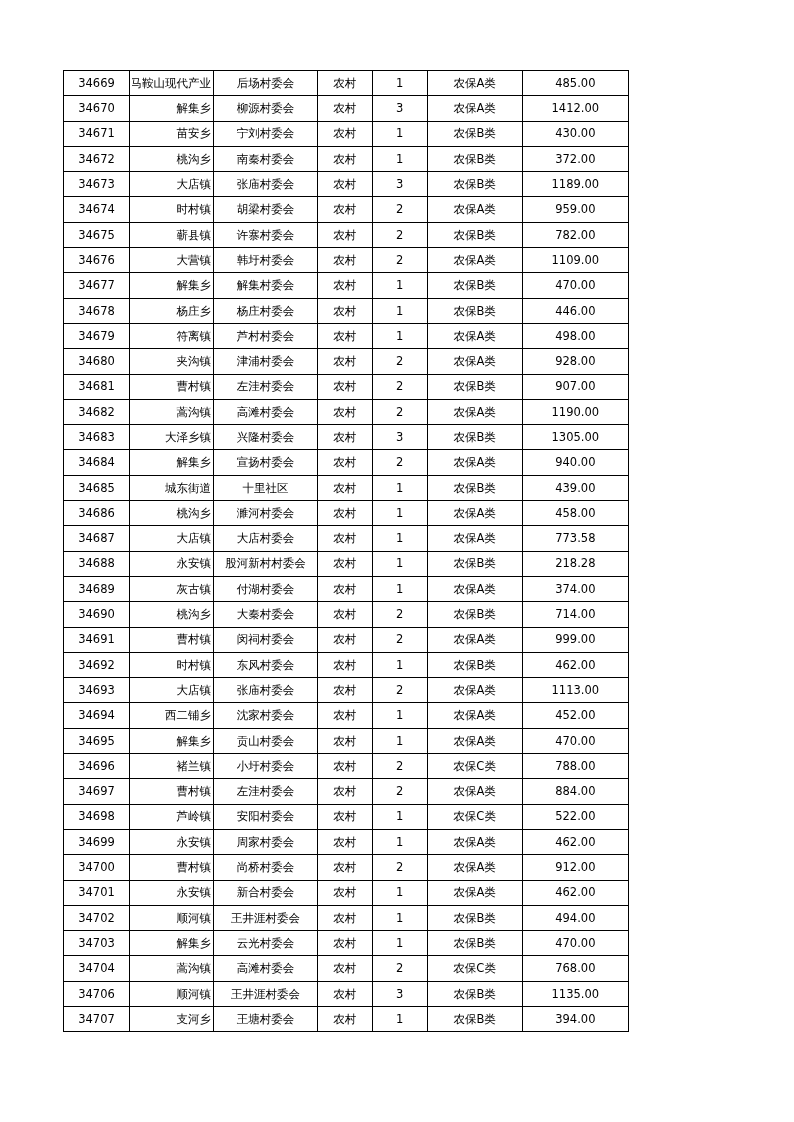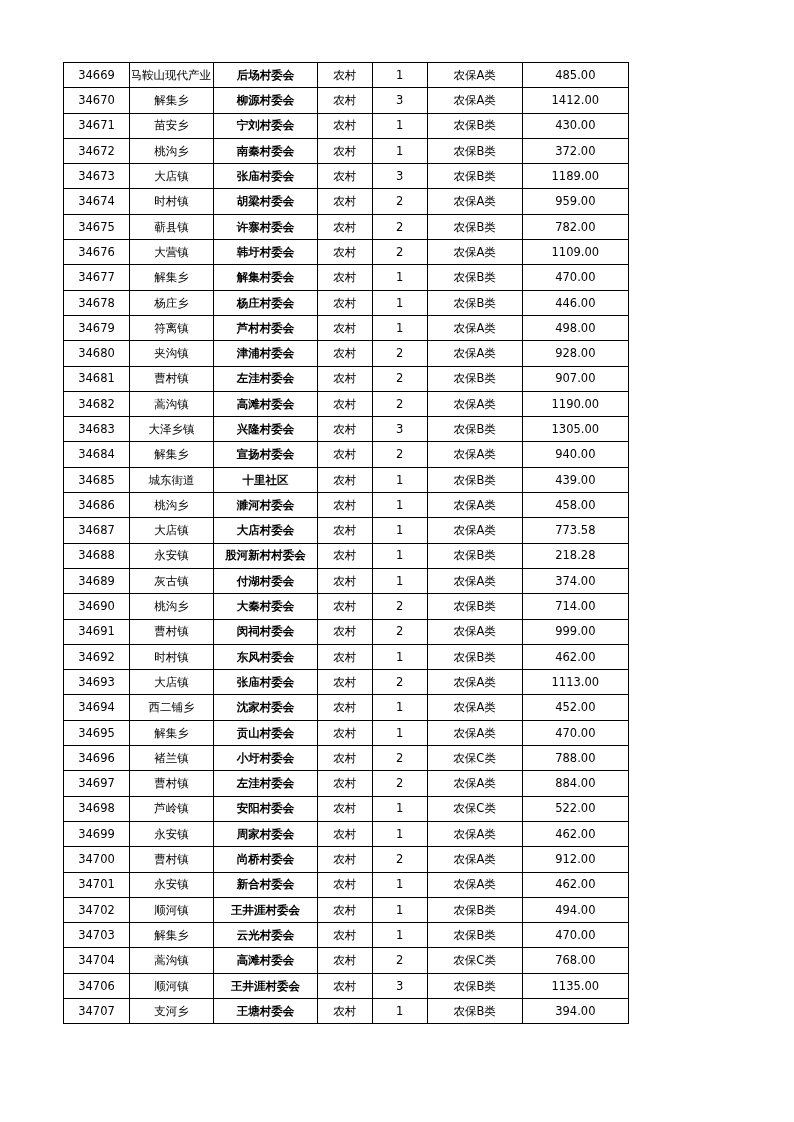--- a/index.html
+++ b/index.html
@@ -10,21 +10,21 @@
   body {
     width: 794px;
     height: 1122px;
     font-family: "DejaVu Sans", "Liberation Sans", sans-serif;
     color: #000000;
     position: relative;
   }
   .page {
     position: absolute;
     left: 0;
-    top: 0;
+    top: 8px;
     width: 794px;
     height: 826px;
     box-sizing: border-box;
   }
   .table-wrap {
     position: absolute;
     left: 63px;
     top: 62px;
     width: 566px;
   }
@@ -39,30 +39,30 @@
     height: 24.3px;
     line-height: 1.1;
     padding: 0 2px;
     text-align: center;
     vertical-align: middle;
     overflow: hidden;
     white-space: nowrap;
   }
   td.c-id       { width: 54px; }
   td.c-town     { width: 70px; }
-  td.c-village  { width: 88px; font-weight: bold; }
+  td.c-village  { width: 88px; }
   td.c-type     { width: 44px; }
   td.c-num      { width: 44px; }
   td.c-cat      { width: 80px; }
   td.c-amount   { width: 90px; text-align: center; }
   .clip-left {
     display: block;
     overflow: hidden;
     white-space: nowrap;
-    text-align: center;
+    text-align: right;
     direction: rtl;
   }
 </style>
 </head>
 <body>
 
 <div class="page">
   <div class="table-wrap">
     <table class="data">
       <tbody>

